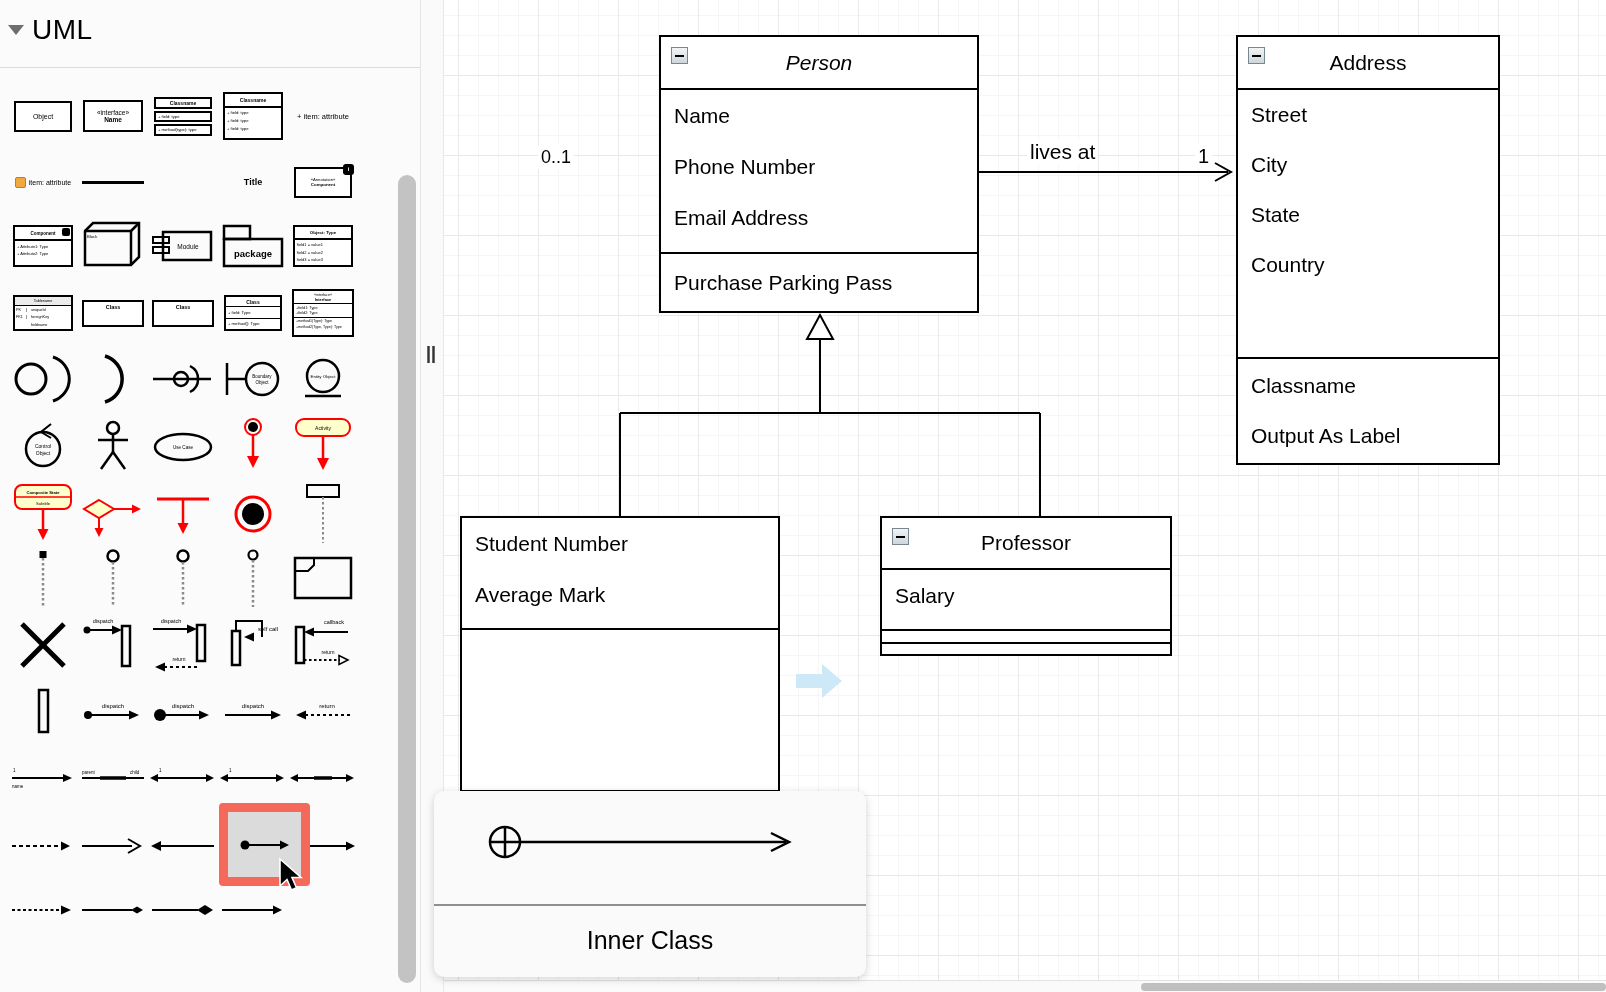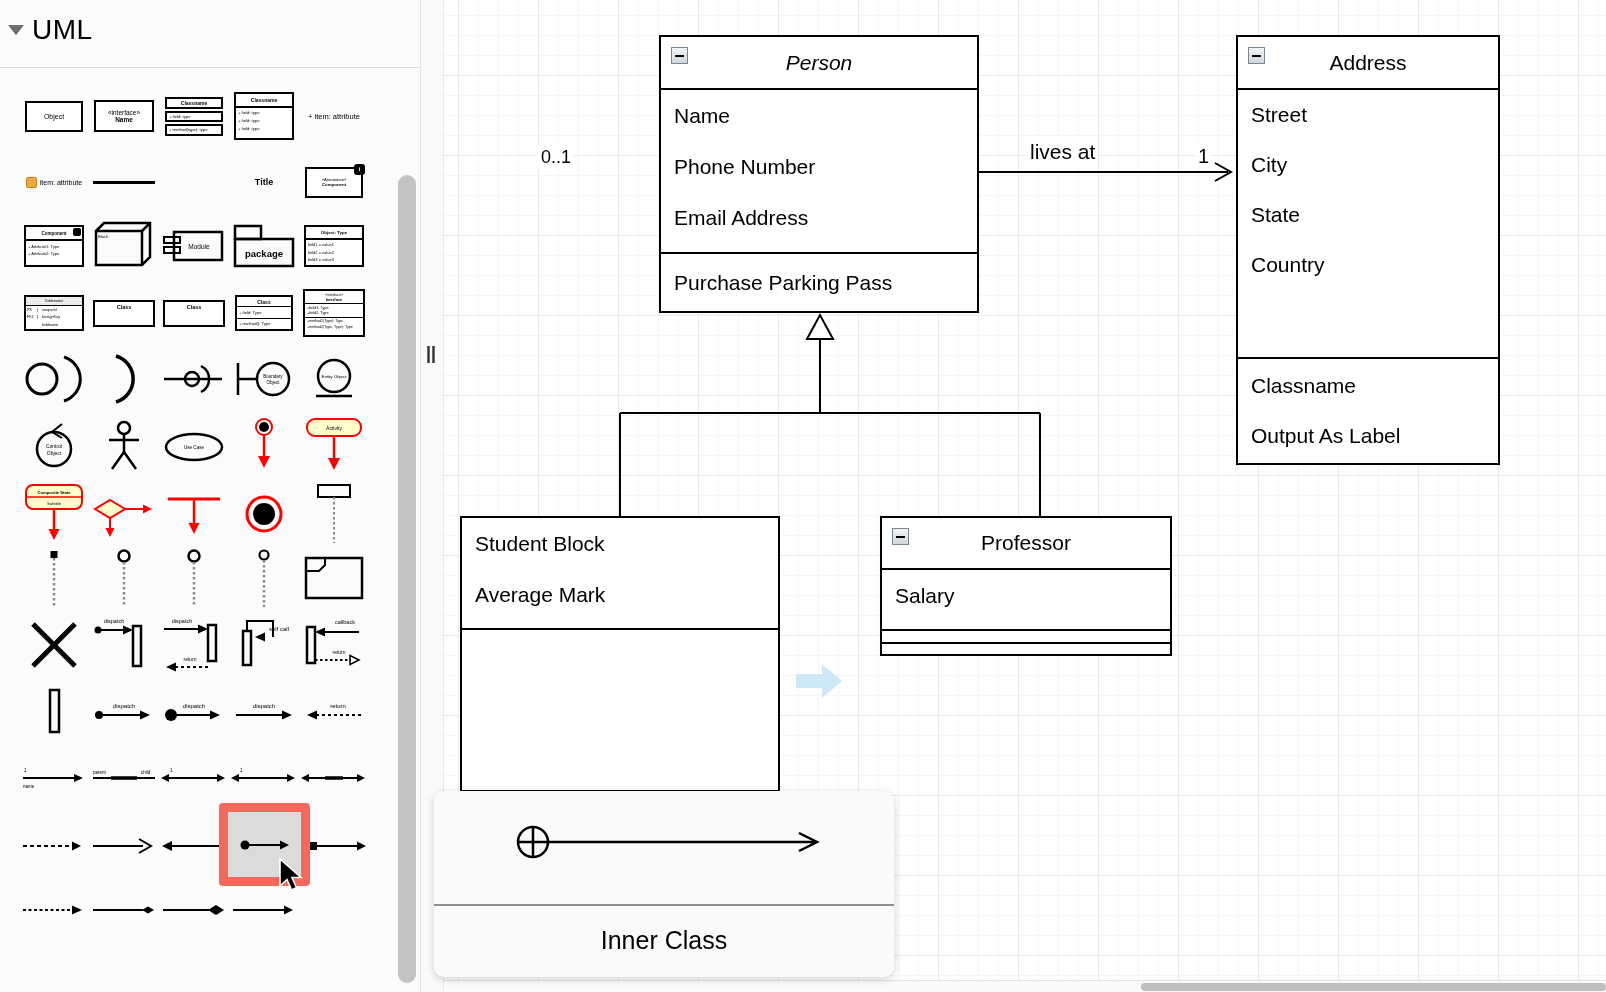--- a/index.html
+++ b/index.html
@@ -3,21 +3,21 @@
 <meta charset="utf-8">
 <style>
   html,body{margin:0;padding:0;background:#fff;}
   #app{position:relative;width:1606px;height:992px;overflow:hidden;font-family:"Liberation Sans",sans-serif;color:#000;}
   
   #sidebar{position:absolute;left:0;top:0;width:420px;height:992px;background:#FBFBFB;border-right:1px solid #E4E4E4;}
   .sb-header{position:absolute;left:8px;top:14px;display:flex;align-items:center;gap:8px;}
   .sb-title{font-size:28px;font-weight:500;letter-spacing:0.5px;}
   .tri{width:0;height:0;border-left:8px solid transparent;border-right:8px solid transparent;border-top:10px solid #6e6e6e;}
   .sb-divider{position:absolute;left:0;top:67px;width:420px;height:1px;background:#DCDCDC;}
-  .prow{position:absolute;left:0;width:393px;display:flex;padding-left:19px;box-sizing:border-box;align-items:center;}
+  .prow{position:absolute;left:0;width:393px;display:flex;padding-left:8px;box-sizing:border-box;align-items:center;}
   .cell{width:70px;height:100%;display:flex;align-items:center;justify-content:center;position:relative;flex:0 0 70px;}
   .pbox{background:#fff;border:2px solid #000;box-sizing:border-box;overflow:hidden;display:flex;flex-direction:column;}
   .ptxt{white-space:nowrap;color:#000;}
   .ctr{display:flex;align-items:center;justify-content:center;}
   svg{display:block;overflow:visible;}
   svg text{font-family:"Liberation Sans",sans-serif;fill:#000;stroke:none;}
   .k{stroke:#000;fill:none;}
   .f{fill:#000;stroke:none;}
   .rr{stroke:#FF0000;fill:none;}
   .rf{fill:#FF0000;stroke:none;}
@@ -47,21 +47,21 @@
   .uml-row{height:51px;display:flex;align-items:center;padding-left:13px;box-sizing:border-box;}
   .uml-row.h50{height:50px;}
   .uml-row.ul span{text-decoration:underline;}
   .collapse-btn{position:absolute;left:10px;top:10px;width:17px;height:17px;box-sizing:border-box;border:1px solid #78868F;background:linear-gradient(#F0F2F4,#CWD 0);background:linear-gradient(#F2F4F6,#CfD6DC);display:flex;align-items:center;justify-content:center;padding:0;}
   .collapse-btn i{display:block;width:9px;height:2px;background:#000;}
   .edge-label{position:absolute;background:#fff;padding:0 3px;font-size:21px;line-height:24px;white-space:nowrap;}
   
   #hscroll{position:absolute;left:444px;top:980px;width:1162px;height:12px;background:#FAFAFA;border-top:1px solid #E2E2E2;}
   #hscroll .thumb{position:absolute;left:697px;top:2px;width:465px;height:8px;border-radius:4px;background:#BFBFBF;}
   
-  #preview{position:absolute;left:434px;top:791px;width:432px;height:186px;background:#FAFAFA;border-radius:10px;box-shadow:0 2px 8px rgba(0,0,0,0.18);z-index:20;padding-left:28px;}
+  #preview{position:absolute;left:434px;top:791px;width:432px;height:186px;background:#FAFAFA;border-radius:10px;box-shadow:0 2px 8px rgba(0,0,0,0.18);z-index:20;}
   #preview .pv-divider{position:absolute;left:0;top:113px;width:100%;height:2px;background:#8F8F8F;}
   #preview .pv-label{position:absolute;left:0;top:115px;width:100%;height:68px;display:flex;align-items:center;justify-content:center;font-size:25px;}
 </style>
 </head>
 <body>
 
 <div id="app">
 
   <aside id="sidebar">
     <div class="sb-header">
@@ -680,21 +680,21 @@
           </div>
         <div class="uml-row h50">
             <span>Output As Label</span>
           </div>
       </div>
     </div>
 
     <div class="uml-class" style="left:16px;top:516px;width:320px;height:276px">
       <div class="uml-sec" style="height:112px">
         <div class="uml-row">
-            <span>Student Block</span>
+            <span>Student Number</span>
           </div>
         <div class="uml-row">
             <span>Average Mark</span>
           </div>
       </div>
     </div>
 
     <div class="uml-class" style="left:436px;top:516px;width:292px;height:140px">
       <div class="uml-title" style="height:52px">
         <button class="collapse-btn">

